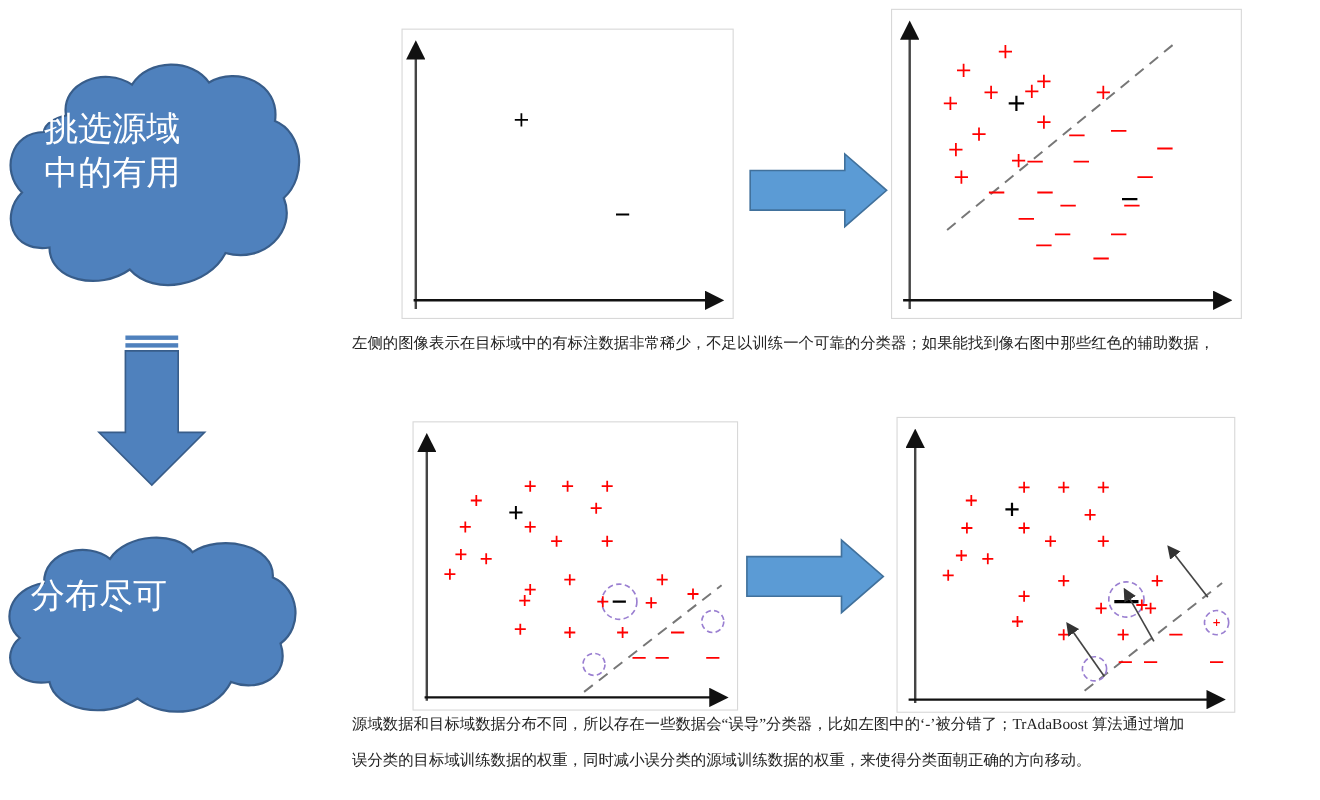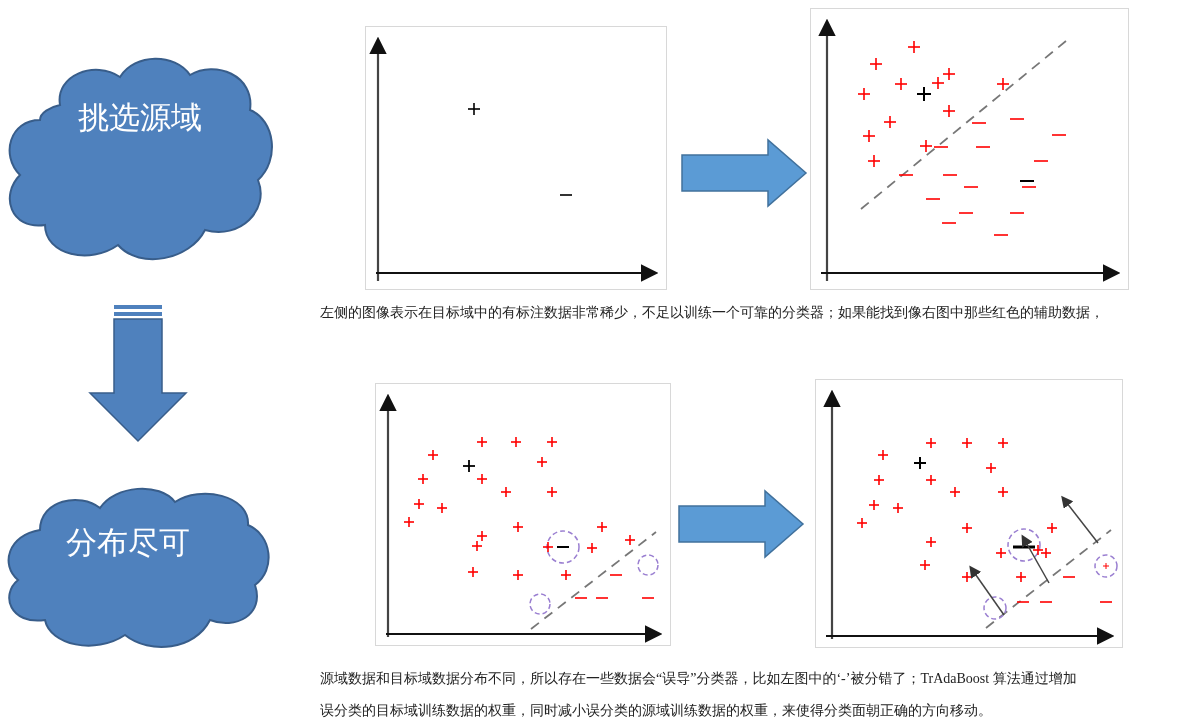--- a/index.html
+++ b/index.html
@@ -1,33 +1,34 @@
 <!DOCTYPE html>
 <html><head>
 <meta charset="utf-8">
 <style>
   html, body { margin:0; padding:0; background:#ffffff; }
   body { width:1200px; height:727px; position:relative; overflow:hidden;
          font-family:"DejaVu Serif", serif; }
   .abs { position:absolute; }
-  .cloud-text { position:absolute; color:#ffffff; text-align:center;
+  .cloud-text { position:absolute; color:#ffffff; text-align:left;
                 font-family:"DejaVu Sans", sans-serif; font-size:31px; line-height:40px; }
   .caption { position:absolute; left:320px; font-size:14px; color:#222; line-height:18px;
              white-space:nowrap; font-family:Liberation Serif, serif; }
   .plot { position:absolute; background:#fff; border:1px solid #d8d8d8; }
 </style>
 </head>
 <body>
 
 <div class="abs" style="left:0;top:35px;width:280px;width:280px;height:240px;">
   <svg width="280" height="240" viewBox="0 0 280 240">
     <path d="M60,70 C55,40 95,25 120,42 C135,18 175,18 190,40 C215,25 255,40 250,75 C275,85 280,125 258,145 C270,175 240,205 205,195 C190,225 140,235 118,210 C90,230 45,220 45,190 C10,195 0,160 20,140 C0,120 10,85 40,85 C40,78 50,72 60,70 Z" fill="#4f81bd" stroke="#385d8a" stroke-width="2"></path>
   </svg>
   <div class="cloud-text" style="left:40px;top:62px;width:200px;">
     <div>挑选源域</div>
+    <div>中的有用</div>
   </div>
 </div>
 
 <div class="abs" style="left:88px;top:303px;width:102px;height:140px;">
   <svg width="102" height="140" viewBox="0 0 102 140">
     <rect x="26" y="2" width="48" height="4" fill="#4f81bd"></rect>
     <rect x="26" y="9" width="48" height="4" fill="#4f81bd"></rect>
     <path d="M26,16 L74,16 L74,90 L98,90 L50,138 L2,90 L26,90 Z" fill="#4f81bd" stroke="#385d8a" stroke-width="1.5"></path>
   </svg>
 </div>
@@ -382,16 +383,16 @@
         <line x1="98" y1="83" x2="110" y2="83" stroke="#000" stroke-width="2"></line>
         <line x1="104" y1="77" x2="104" y2="89" stroke="#000" stroke-width="2"></line>
       </g>
       <line x1="197" y1="167" x2="219" y2="167" stroke="#000" stroke-width="3"></line>
       <line x1="188" y1="235" x2="155" y2="188" stroke="#444" stroke-width="1.5" marker-end="url(#sa)"></line>
       <line x1="233" y1="203" x2="207" y2="157" stroke="#444" stroke-width="1.5" marker-end="url(#sa)"></line>
       <line x1="282" y1="163" x2="247" y2="118" stroke="#444" stroke-width="1.5" marker-end="url(#sa)"></line>
     </svg>
 </div>
 
-<div class="caption" style="top:670px;">
+<div class="caption" style="top:651px;">
   <div>源域数据和目标域数据分布不同，所以存在一些数据会“误导”分类器，比如左图中的‘-’被分错了；TrAdaBoost 算法通过增加</div>
   <div style="margin-top:14px;">误分类的目标域训练数据的权重，同时减小误分类的源域训练数据的权重，来使得分类面朝正确的方向移动。</div>
 </div>
 
 </body></html>

